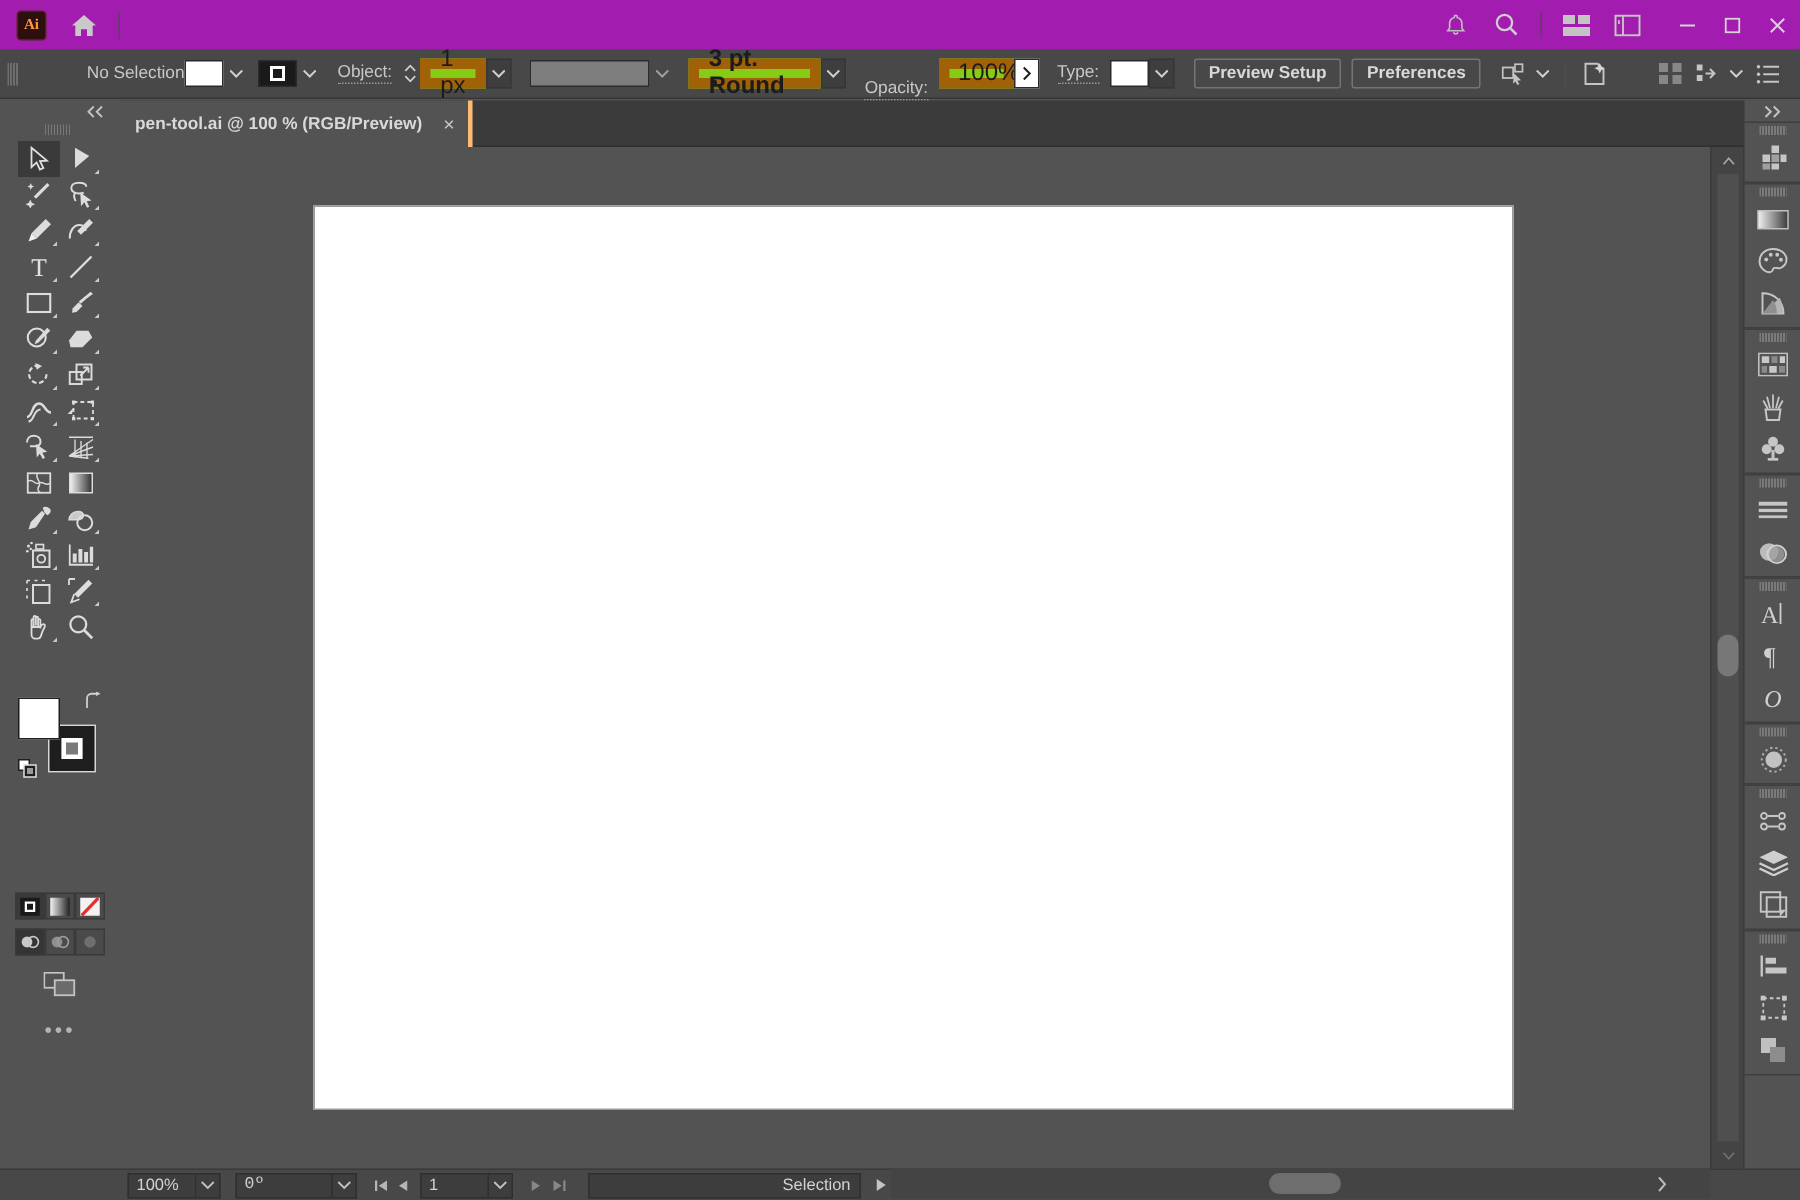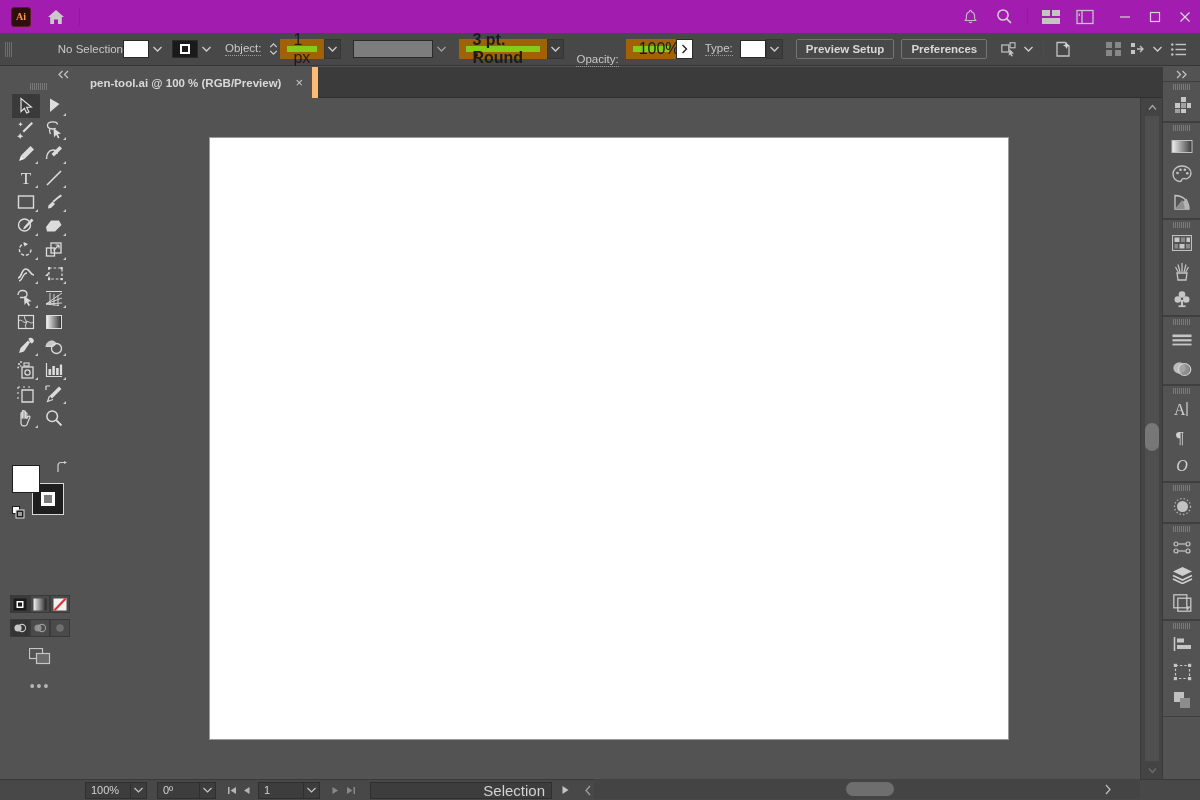--- a/index.html
+++ b/index.html
@@ -86,21 +86,21 @@
   .gray-slab { width:80px; height:18px; background:#7d7d7d; border:1px solid #2b2b2b; }
 
   
   .tabbar {
     position:absolute; left:78px; top:67px; width:1084px; height:31px;
     background:#3b3b3b; border-bottom:1px solid #2f2f2f;
   }
   .doctab {
     position:absolute; left:0; top:0; height:31px; background:#535353;
     display:flex; align-items:center; padding:0 9px 0 12px;
-    border-right:6px solid #fdba74;
+    border-right:3px solid #fdba74;
   }
   .doctab .tt { color:#d9d9d9; font-size:11.5px; font-weight:bold; white-space:nowrap; }
   .doctab .tx { color:#c9c9c9; font-size:13px; margin-left:14px; line-height:1; }
 
   
   .toolcol {
     position:absolute; left:0; top:67px; width:78px; height:712px;
     background:#535353;
   }
   .tool-collapse {
@@ -207,21 +207,21 @@
     height:17px; background:#3d3d3d; border:1px solid #2f2f2f;
     color:#d2d2d2; font-size:11px; display:flex; align-items:center; padding:0 5px;
   }
   .sb-arrow {
     width:16px; height:17px; background:#3d3d3d; border:1px solid #2f2f2f;
     border-left:none; display:flex; align-items:center; justify-content:center;
   }
   .nav-btn { width:15px; height:17px; display:flex; align-items:center; justify-content:center; }
   .sb-status {
     height:17px; background:#3d3d3d; border:1px solid #2f2f2f;
-    color:#d2d2d2; font-size:15px; display:flex; align-items:center;
+    color:#d2d2d2; font-size:11px; display:flex; align-items:center;
     justify-content:flex-end; padding-right:6px;
   }
   .hsb {
     position:absolute; left:594px; top:779px; width:546px; height:20px;
     background:#444;
   }
   .hsb-thumb { position:absolute; left:252px; top:3px; width:48px; height:14px;
                background:#6e6e6e; border-radius:7px; }
   .hsb-right { position:absolute; right:22px; top:0; width:20px; height:20px;
                display:flex; align-items:center; justify-content:center; }
@@ -953,21 +953,21 @@
 </div>
 
 <div class="statusbar">
   <div class="sb-field" style="width:46px; margin-left:85px;">100%</div>
   <div class="sb-arrow">
     <svg width="9" height="6" viewBox="0 0 9 6">
         <path d="M0.5 1 L4.5 5 L8.5 1" fill="none" stroke="#c4c4c4" stroke-width="1.2"></path>
       </svg>
   </div>
 
-  <div class="sb-field" style="width:43px; margin-left:10px;">0º</div>
+  <div class="sb-field" style="width:65px; margin-left:10px;font-family:Liberation Mono, monospace;">0º</div>
   <div class="sb-arrow">
     <svg width="9" height="6" viewBox="0 0 9 6">
         <path d="M0.5 1 L4.5 5 L8.5 1" fill="none" stroke="#c4c4c4" stroke-width="1.2"></path>
       </svg>
   </div>
 
   <div class="nav-btn" style="margin-left:8px;">
     <svg width="10" height="9" viewBox="0 0 10 9">
         <rect x="1" y="1" width="1.5" height="7" fill="#b5b5b5"></rect>
         <path d="M9 1 L3.5 4.5 L9 8 Z" fill="#b5b5b5"></path>

